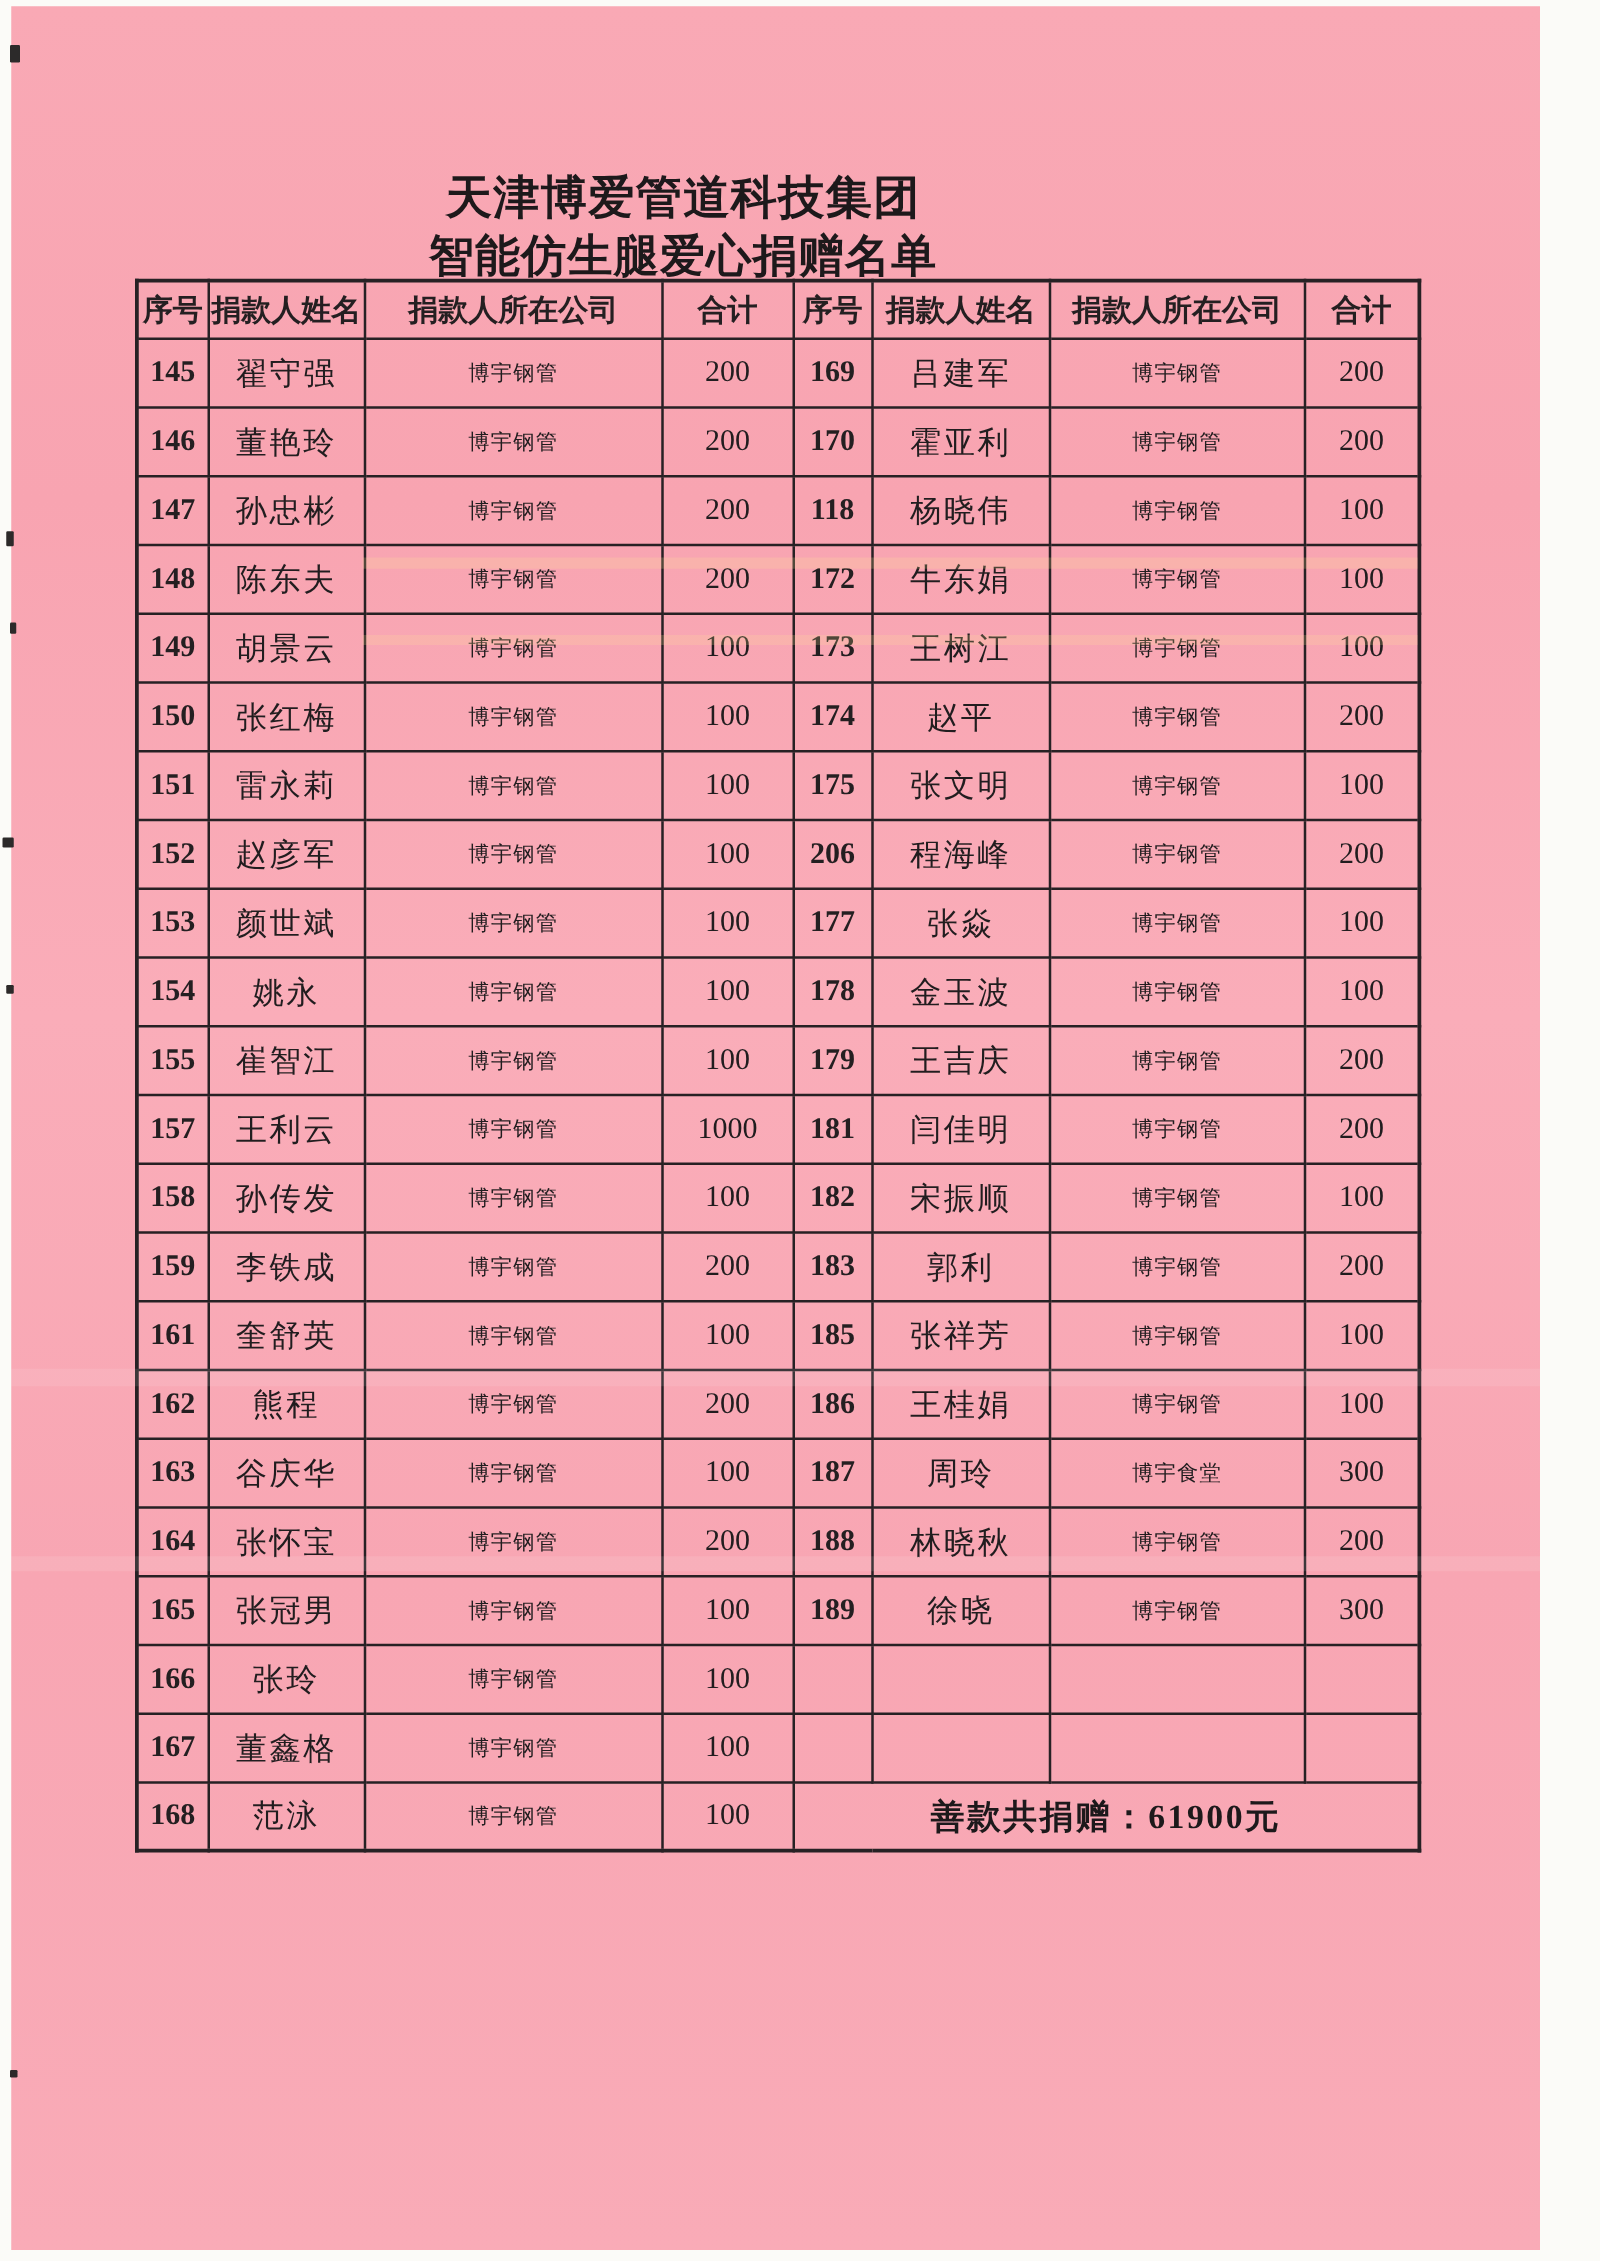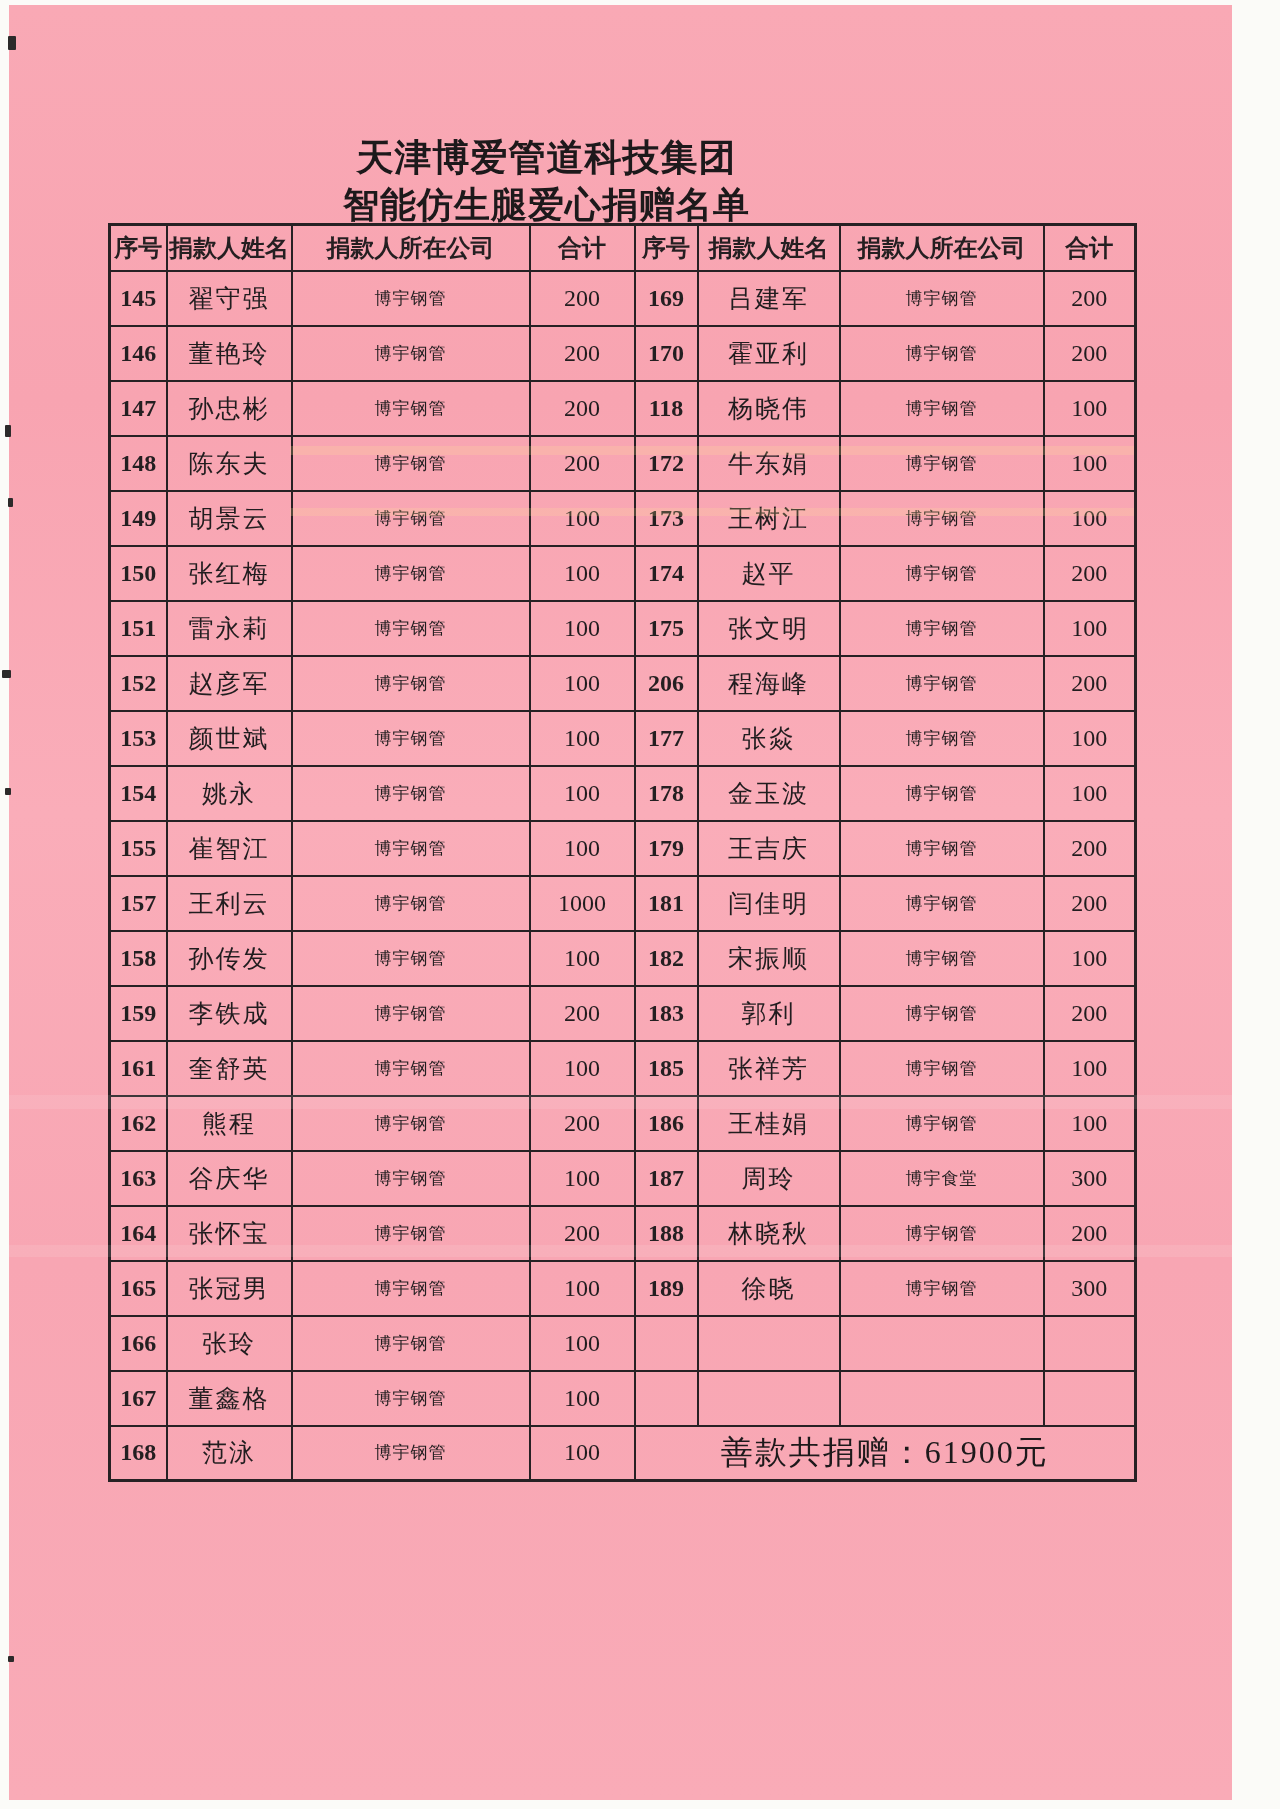--- a/index.html
+++ b/index.html
@@ -32,21 +32,21 @@
     text-align:center;vertical-align:middle;
     overflow:hidden;white-space:nowrap;
   }
   thead tr{height:46px;}
   thead th{font-size:24px;font-weight:bold;color:#241f21;font-family:Liberation Mono, monospace;}
   tbody tr{height:55px;}
   td.c-no{font-size:24px;font-weight:bold;color:#241f21;}
   td.c-name{font-size:25px;letter-spacing:2px;}
   td.c-co{font-size:17px;letter-spacing:1px;font-family:Liberation Mono, monospace;}
   td.c-amt{font-size:24px;}
-  td.c-grand{font-size:32px;font-weight:normal;letter-spacing:2px;color:#1d191b;}
+  td.c-grand{font-size:27px;font-weight:bold;letter-spacing:2px;color:#1d191b;}
   .speck{position:absolute;background:#2c2a2a;border-radius:1px;}
   .band{position:absolute;background:rgba(255,228,150,0.20);pointer-events:none;}
   .band2{position:absolute;background:rgba(255,255,255,0.10);pointer-events:none;}
 </style>
 </head>
 <body>
 
 <div class="scan">
   <div class="page">
 

